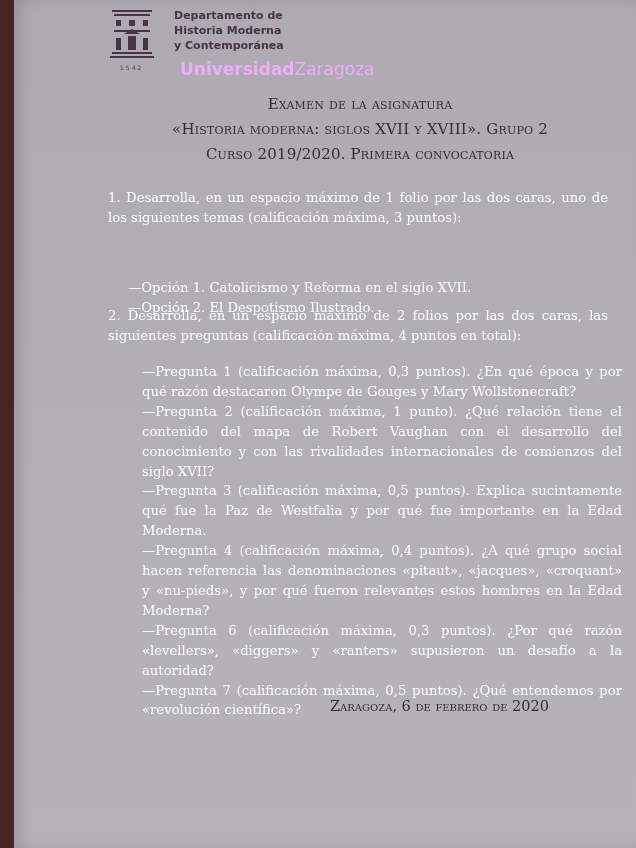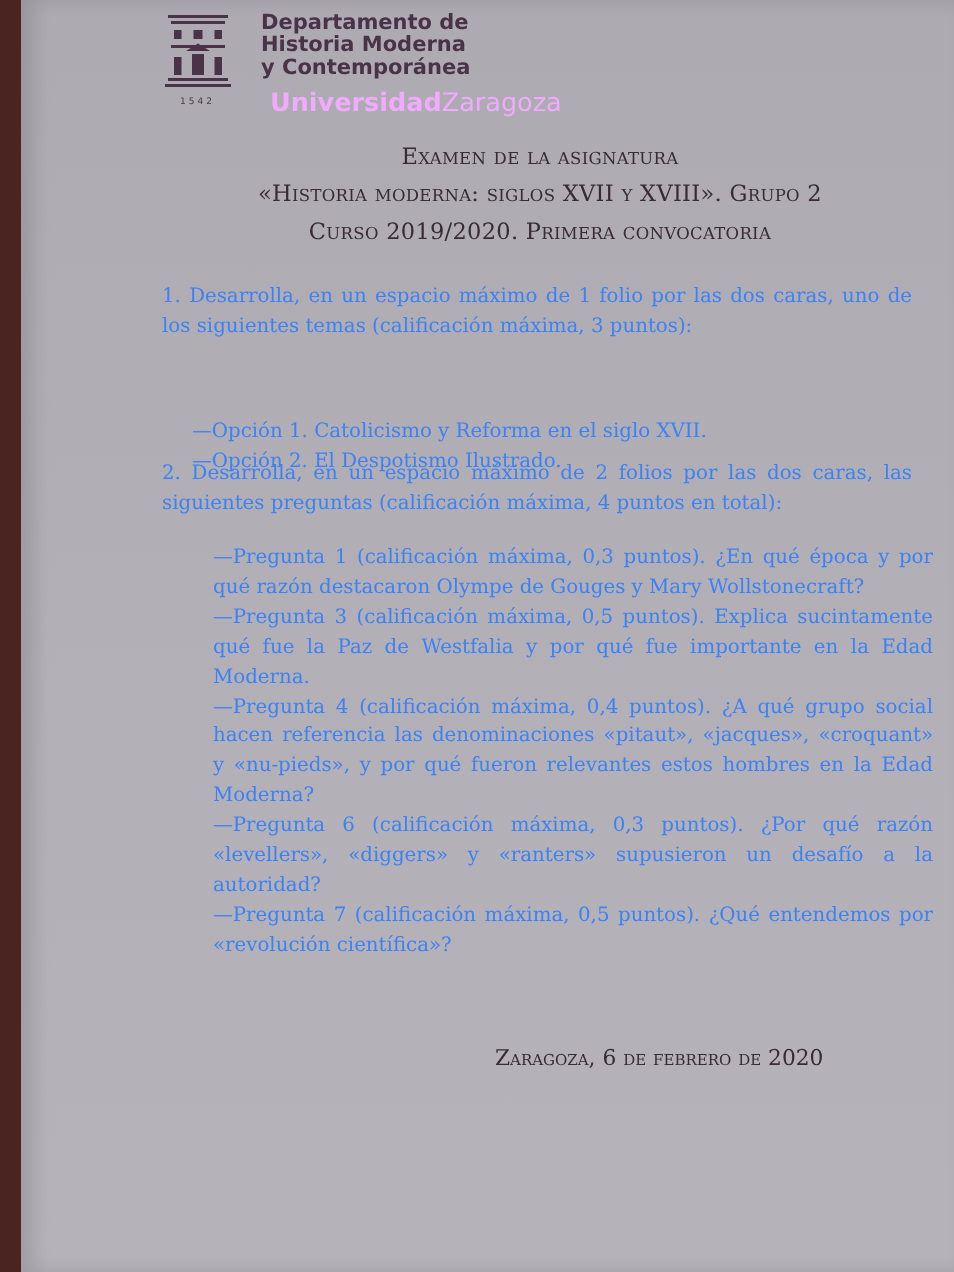--- a/index.html
+++ b/index.html
@@ -21,35 +21,35 @@
     position: absolute; left: 108px; top: 8px; width: 240px; height: 66px;
   }
   .crest { position: absolute; left: 2px; top: 0; width: 44px; height: 64px; }
   .crest-year {
     position: absolute; left: 12px; top: 56px; font-size: 6px; letter-spacing: 2px;
     color: #4a3a4a; font-family: "DejaVu Sans", sans-serif;
   }
   .dept {
     position: absolute; left: 66px; top: 0; color: #4a3348;
     font-family: "DejaVu Sans", sans-serif; font-weight: bold;
-    font-size: 14px; line-height: 15px;
+    font-size: 11px; line-height: 15px;
   }
   .univ {
     position: absolute; left: 72px; top: 51px; color: #f0abfc;
     font-family: "DejaVu Sans", sans-serif; font-size: 17px;
   }
   .univ b { font-weight: bold; }
   .univ span.thin { font-weight: normal; }
   .title {
     position: absolute; left: 100px; width: 520px; text-align: center;
     color: #3a2a35; font-size: 15px; line-height: 25px; top: 92px;
     font-variant: small-caps; letter-spacing: 0.2px;
   }
   .body-text {
-    position: absolute; left: 108px; width: 500px; color: #3b82f6;
+    position: absolute; left: 108px; width: 500px; color: #ffffff;
     font-size: 13.2px; line-height: 20px; text-align: justify;
   }
   .sec1 { top: 188px; }
   .opts { top: 248px; left: 128px; width: 480px; margin-top: 30px; }
   .sec2 { top: 306px; }
   .questions { top: 362px; left: 128px; width: 480px; margin-left: 14px; }
   .q { margin: 0; text-align: justify; line-height: 19.9px; }
   .date {
     position: absolute; top: 698px; left: 330px; width: 272px; text-align: left;
     color: #3a2a35; font-size: 14.5px; font-variant: small-caps;
@@ -98,19 +98,20 @@
 
 <div class="body-text opts">
   <div>—Opción 1. Catolicismo y Reforma en el siglo XVII.</div>
   <div>—Opción 2. El Despotismo Ilustrado.</div>
 </div>
 
 <div class="body-text sec2">2. Desarrolla, en un espacio máximo de 2 folios por las dos caras, las siguientes preguntas (calificación máxima, 4 puntos en total):</div>
 
 <div class="body-text questions">
   <p class="q">—Pregunta 1 (calificación máxima, 0,3 puntos). ¿En qué época y por qué razón destacaron Olympe de Gouges y Mary Wollstonecraft?</p>
+  <p class="q">—Pregunta 2 (calificación máxima, 1 punto). ¿Qué relación tiene el contenido del mapa de Robert Vaughan con el desarrollo del conocimiento y con las rivalidades internacionales de comienzos del siglo XVII?</p>
   <p class="q">—Pregunta 3 (calificación máxima, 0,5 puntos). Explica sucintamente qué fue la Paz de Westfalia y por qué fue importante en la Edad Moderna.</p>
   <p class="q">—Pregunta 4 (calificación máxima, 0,4 puntos). ¿A qué grupo social hacen referencia las denominaciones «pitaut», «jacques», «croquant» y «nu-pieds», y por qué fueron relevantes estos hombres en la Edad Moderna?</p>
   <p class="q">—Pregunta 6 (calificación máxima, 0,3 puntos). ¿Por qué razón «levellers», «diggers» y «ranters» supusieron un desafío a la autoridad?</p>
   <p class="q">—Pregunta 7 (calificación máxima, 0,5 puntos). ¿Qué entendemos por «revolución científica»?</p>
 </div>
 
 <div class="date">Zaragoza, 6 de febrero de 2020</div>
 
 </body></html>

